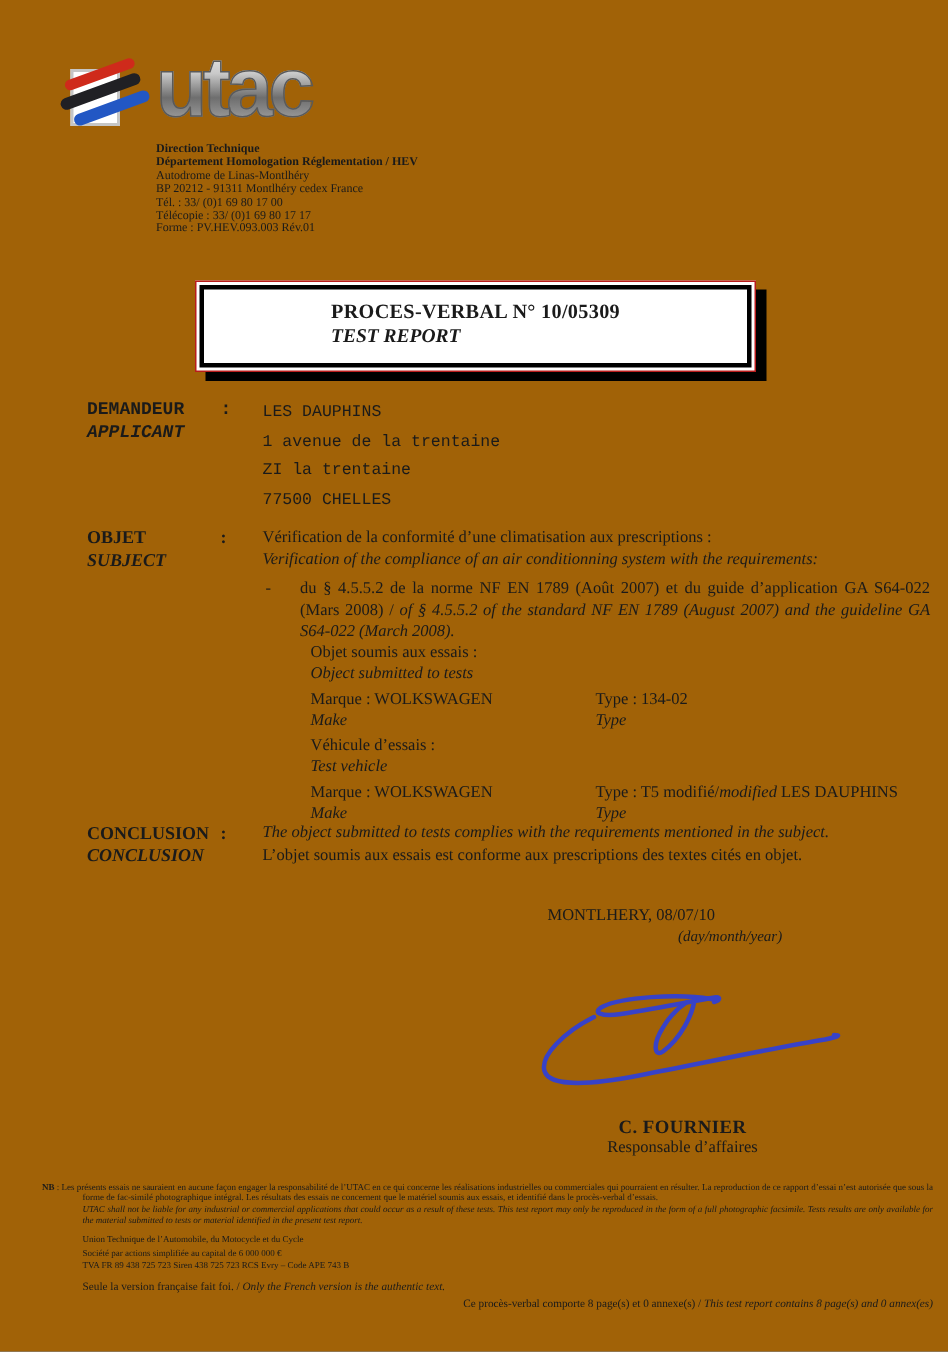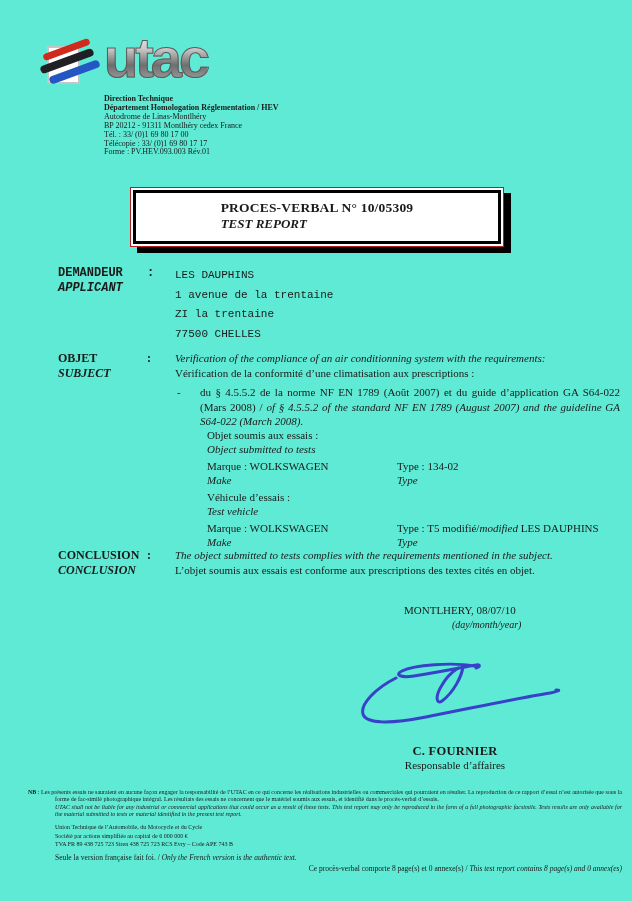--- a/index.html
+++ b/index.html
@@ -1,18 +1,18 @@
 <!DOCTYPE html>
 <html><head>
 <meta charset="utf-8">
 <style>
   * { margin:0; padding:0; box-sizing:border-box; }
   html,body { background:#888; }
   .page {
-    position:relative; width:632px; height:901px; background:#5eead4;
+    position:relative; width:632px; height:901px; background:#a16207;
     margin:0 auto; overflow:hidden;
     font-family:"Liberation Serif","DejaVu Serif",serif; color:#1a1a1a;
   }
   .it { font-style:italic; }
   .b  { font-weight:bold; }
 
   
   .logo-wrap { position:absolute; left:38px; top:36px; width:210px; height:60px; }
   .logo-mark { position:absolute; left:0; top:0; width:70px; height:60px; }
   .logo-square { position:absolute; left:9px; top:10px; width:33px; height:38px; border:2px solid #c6c6c6; background:#fff; }
@@ -55,21 +55,21 @@
   .bullet { position:relative; margin-top:5px; padding-left:25px; text-align:justify; line-height:14.5px; }
   .bullet-dash { position:absolute; left:2px; top:0; }
 
   .testobj { position:absolute; left:175px; top:428px; width:440px; font-size:11px; line-height:14px;margin-left:32px; }
   .pair { display:flex; }
   .pair .col-l { width:190px; }
   .pair .col-r { flex:1; }
   .gap3 { margin-top:3px; }
 
   
-  .place-date { position:absolute; left:404px; top:604px; font-size:11px; }
+  .place-date { position:absolute; left:365px; top:604px; font-size:11px; }
   .date-note  { position:absolute; left:452px; top:619px; font-size:10px; font-style:italic; }
   .signature  { position:absolute; left:352px; top:648px; }
   .signer { position:absolute; left:370px; top:744px; width:170px; text-align:center; }
   .signer-name  { font-size:12.5px; font-weight:bold; letter-spacing:.3px; }
   .signer-title { font-size:11px; }
 
   
   .nb { position:absolute; left:28px; top:789px; width:594px; font-size:6px; line-height:7.4px; text-align:justify; }
   .nb-fr { padding-left:27px; text-indent:-27px; }
   .nb-en { padding-left:27px; font-style:italic; }
@@ -125,22 +125,22 @@
     </div>
   </div>
 
   <div class="section" style="top:351px;">
     <div class="sec-label">
       <div class="b">OBJET</div>
       <div class="b it">SUBJECT</div>
     </div>
     <div class="sec-colon">:</div>
     <div class="sec-content">
+      <div class="subject-line">Vérification de la conformité d’une climatisation aux prescriptions :</div>
       <div class="subject-line it">Verification of the compliance of an air conditionning system with the requirements:</div>
-      <div class="subject-line">Vérification de la conformité d’une climatisation aux prescriptions :</div>
       <div class="bullet">
         <span class="bullet-dash">-</span>
         <span>du § 4.5.5.2 de la norme NF EN 1789 (Août 2007) et du guide d’application GA S64-022 (Mars 2008) / </span><span class="it">of § 4.5.5.2 of the standard NF EN 1789 (August 2007) and the guideline GA S64-022 (March 2008).</span>
       </div>
     </div>
   </div>
 
   <div class="testobj">
     <div>Objet soumis aux essais :</div>
     <div class="it">Object submitted to tests</div>

